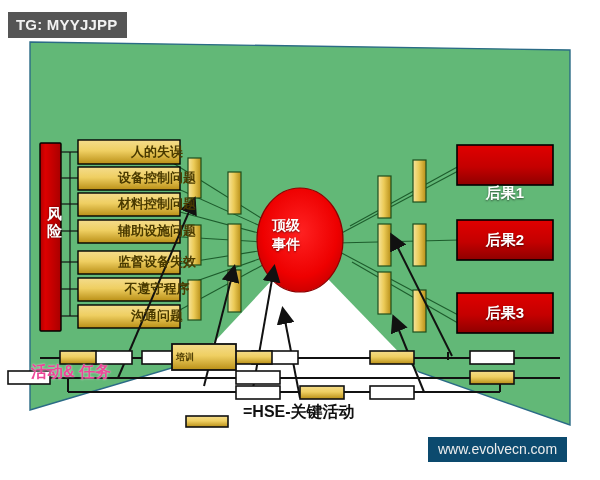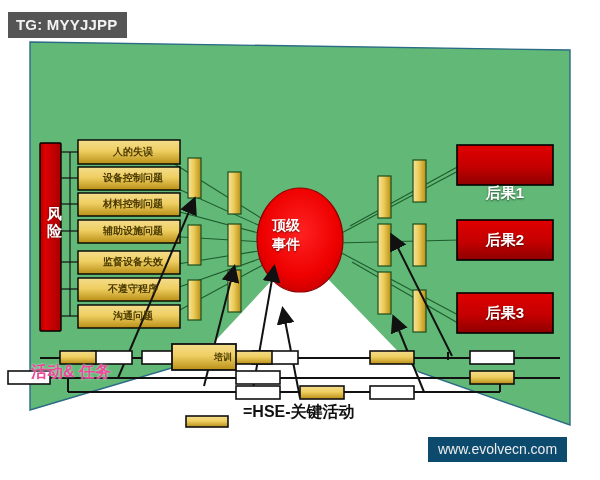--- a/index.html
+++ b/index.html
@@ -23,42 +23,42 @@
     font-size:14px;padding:4px 10px 5px 10px;
   }
 
   .risk-text{
     position:absolute;left:40px;top:205px;width:22px;
     color:#ffffff;font-size:15px;font-weight:bold;line-height:17px;
     text-align:right;
     text-shadow:0 0 2px rgba(0,0,0,.6);
   }
   .thr-text{
-    position:absolute;color:#4a3a00;font-size:10px;font-weight:bold;
-    text-align:center;line-height:10px;width:108px;
+    position:absolute;color:#4a3a00;font-size:13px;font-weight:bold;
+    text-align:center;line-height:10px;width:108px;padding-left:24px;
   }
   .cons-text{
     position:absolute;color:#ffffff;font-size:15px;font-weight:bold;
     text-align:center;width:96px;
     text-shadow:0 1px 2px rgba(0,0,0,.55);
   }
   .top-text{
     position:absolute;left:272px;top:216px;width:56px;
     color:#ffffff;font-size:14px;font-weight:bold;line-height:19px;
     text-align:left;
     text-shadow:0 1px 2px rgba(0,0,0,.5);
   }
   .act-text{
     position:absolute;left:31px;top:362px;
     color:#ec4899;font-size:16px;font-weight:bold;
     text-shadow:0 0 2px rgba(255,255,255,.75);
   }
   .train-text{
     position:absolute;left:176px;top:351px;width:56px;
-    color:#4a3a00;font-size:9px;font-weight:bold;text-align:right;
+    color:#4a3a00;font-size:9px;font-weight:bold;text-align:left;
   }
   .legend-text{
     position:absolute;left:243px;top:402px;
     color:#111111;font-size:16px;font-weight:bold;
   }
 </style>
 </head>
 <body>
 
 <div id="stage">

